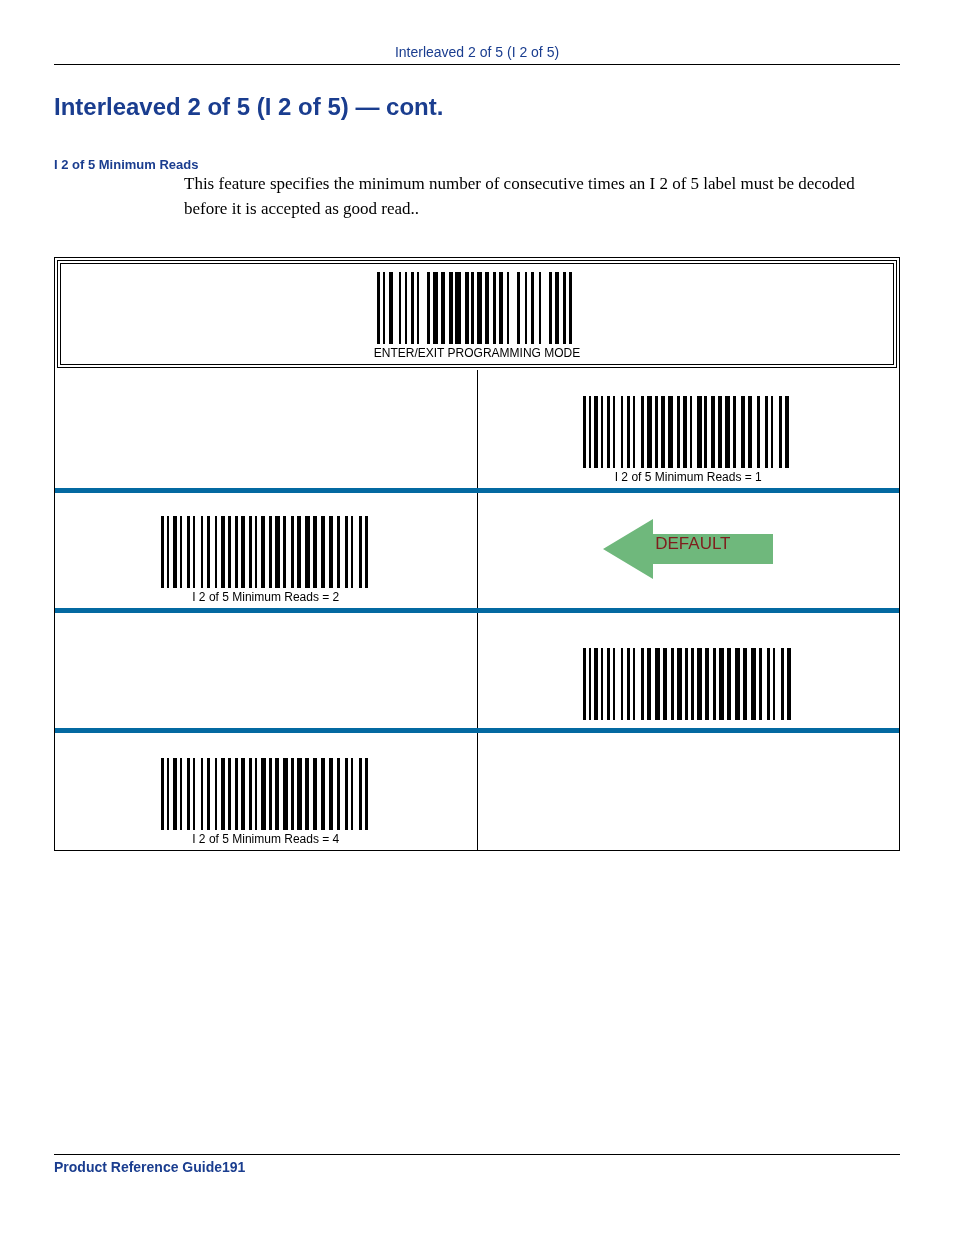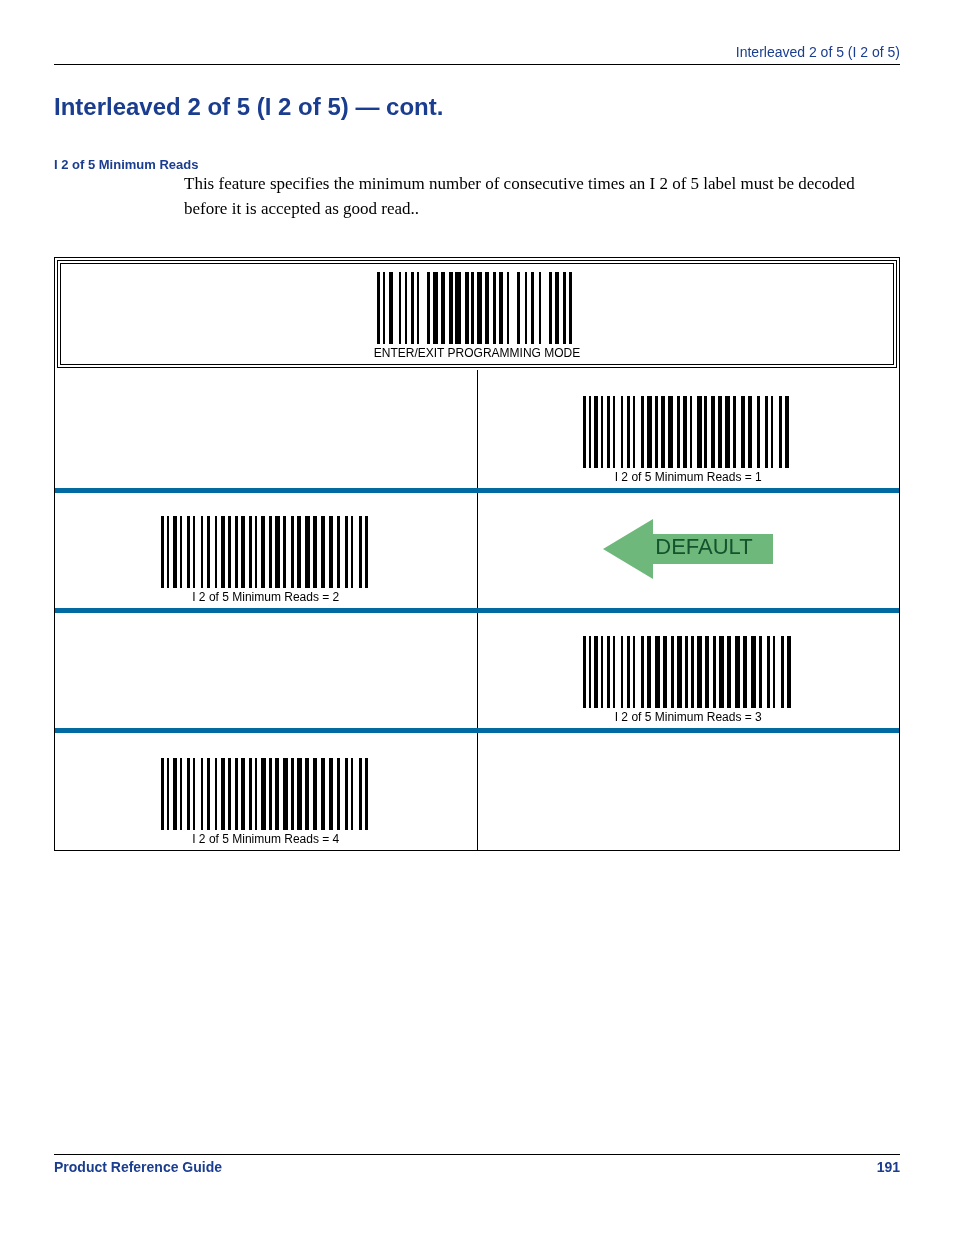--- a/index.html
+++ b/index.html
@@ -6,21 +6,21 @@
   body {
     width: 954px;
     height: 1235px;
     background: #fff;
     font-family: "Times New Roman", Times, serif;
     color: #000;
     position: relative;
     padding: 36px 54px 36px 54px;
   }
   .header-line {
-    text-align: right;
+    text-align: center;
     font-family: "Segoe UI", "Myriad Pro", Arial, sans-serif;
     font-size: 14px;
     color: #1a3d8f;
     border-bottom: 1px solid #000;
     padding-bottom: 4px;
     margin-top: 8px;
   }
   .title {
     font-family: "Segoe UI", "Myriad Pro", Arial, sans-serif;
     font-weight: 700;
@@ -74,30 +74,29 @@
     text-align: center;
     padding: 6px 0 4px 0;
   }
   table.options td:last-child { border-right: none; }
   table.options tr:last-child td { border-bottom: none; }
   .default-arrow { display:inline-block; position:relative; width:170px; height:70px; }
   .default-arrow svg { width:170px; height:70px; }
   .default-arrow .txt {
     position:absolute; left:52px; top:20px;
     font-family: Arial, Helvetica, sans-serif;
-    font-size: 22px; color:#14532d;
+    font-size: 17px; color:#7f1d1d;
   }
   .footer {
     position: absolute;
     bottom: 60px;
     left: 54px; right: 54px;
     border-top: 1px solid #000;
     padding-top: 4px;
     display: flex;
-    justify-content: space-between;
     font-family: "Segoe UI", "Myriad Pro", Arial, sans-serif;
     font-weight: 700;
     color: #1a3d8f;
     font-size: 14px;
   }
 </style>
 </head>
 <body>
 
 <div class="header-line">Interleaved 2 of 5 (I 2 of 5)</div>
@@ -273,21 +272,20 @@
                   <rect x="160" y="0" width="4" height="72"></rect>
             <rect x="168" y="0" width="5" height="72"></rect>
                   <rect x="176" y="0" width="3" height="72"></rect>
                   <rect x="184" y="0" width="3" height="72"></rect>
             <rect x="190" y="0" width="2" height="72"></rect>
                   <rect x="198" y="0" width="3" height="72"></rect>
                   <rect x="204" y="0" width="4" height="72"></rect>
           </g>
               </svg>
         </span>
-        <div class="bc-label">I 2 of  5 Minimum Reads = 3</div>
       </td>
     </tr>
 
     <tr>
       <td>
         <span class="barcode">
           <svg width="210" height="72" viewBox="0 0 210 72">
                 <g fill="#000">
             <rect x="0" y="0" width="3" height="72"></rect>
                   <rect x="6" y="0" width="2" height="72"></rect>

